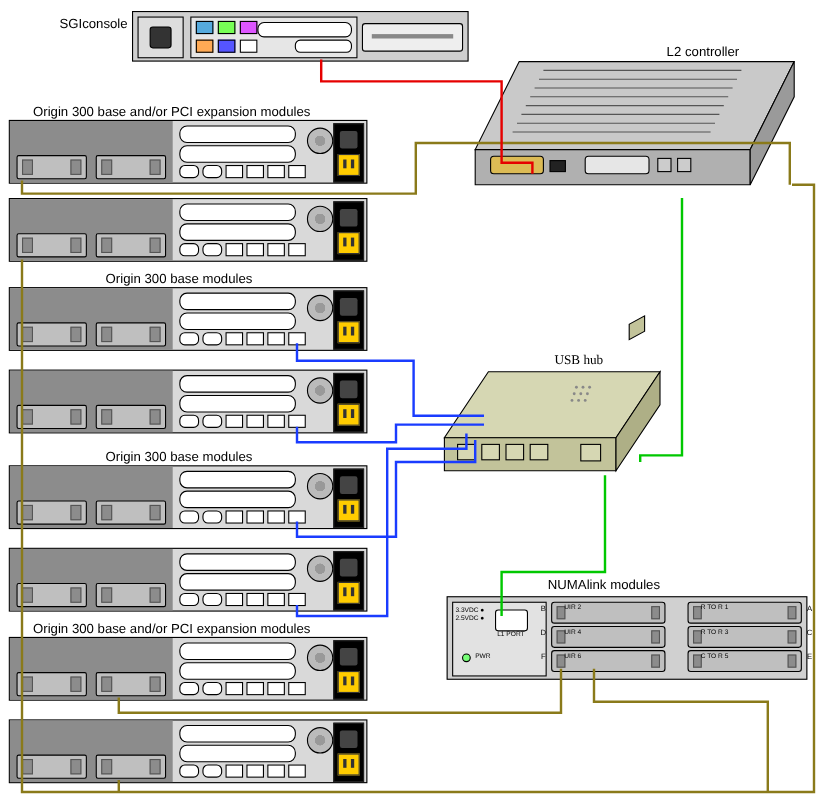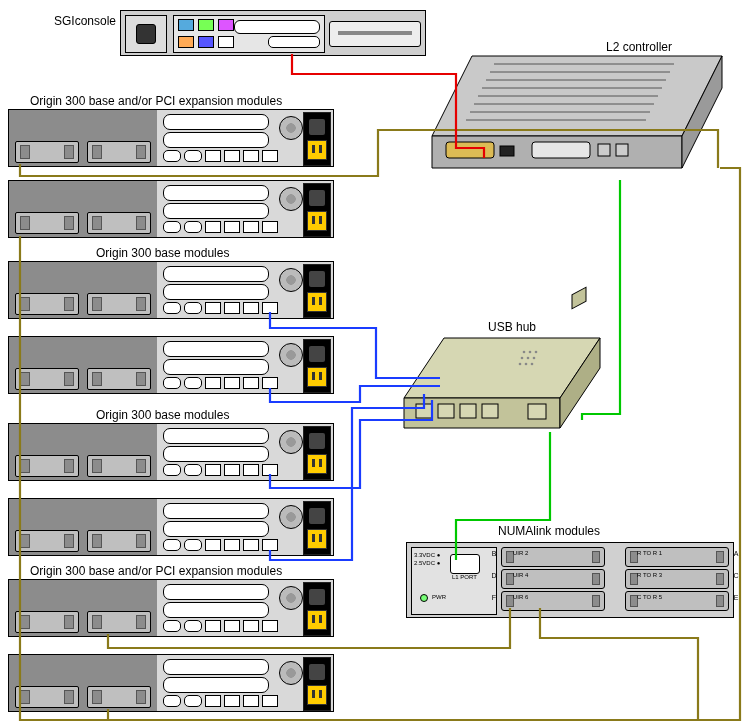--- a/index.html
+++ b/index.html
@@ -356,21 +356,21 @@
     </g>
 
     <rect x="14" y="86" width="48" height="16" rx="3" fill="#dcbb55" stroke="#000"></rect>
     <rect x="68" y="90" width="14" height="10" fill="#222" stroke="#000"></rect>
     <rect x="100" y="86" width="58" height="16" rx="3" fill="#e6e6e6" stroke="#000"></rect>
     <rect x="166" y="88" width="12" height="12" fill="#ccc" stroke="#000"></rect>
     <rect x="184" y="88" width="12" height="12" fill="#ccc" stroke="#000"></rect>
   </svg>
 </div>
 
-<div class="label" style="left:488px; top:320px;">USB hub</div>
+<div class="label" style="left:504px; top:320px;font-family:Liberation Serif, serif;">USB hub</div>
 <div class="usbhub">
   <svg viewBox="0 0 196 110">
     <polygon points="40,0 196,0 156,60 0,60" fill="#d6d7b3" stroke="#000"></polygon>
     <polygon points="0,60 156,60 156,90 0,90" fill="#c2c39a" stroke="#000"></polygon>
     <polygon points="156,60 196,0 196,30 156,90" fill="#aeaf86" stroke="#000"></polygon>
 
     <g fill="#888">
       <circle cx="120" cy="14" r="1.3"></circle>
           <circle cx="126" cy="14" r="1.3"></circle>
           <circle cx="132" cy="14" r="1.3"></circle>

